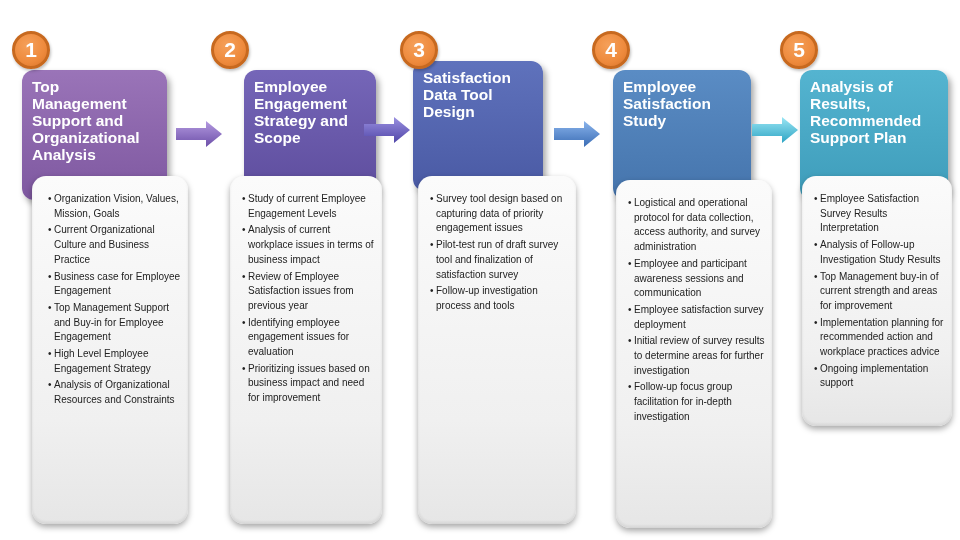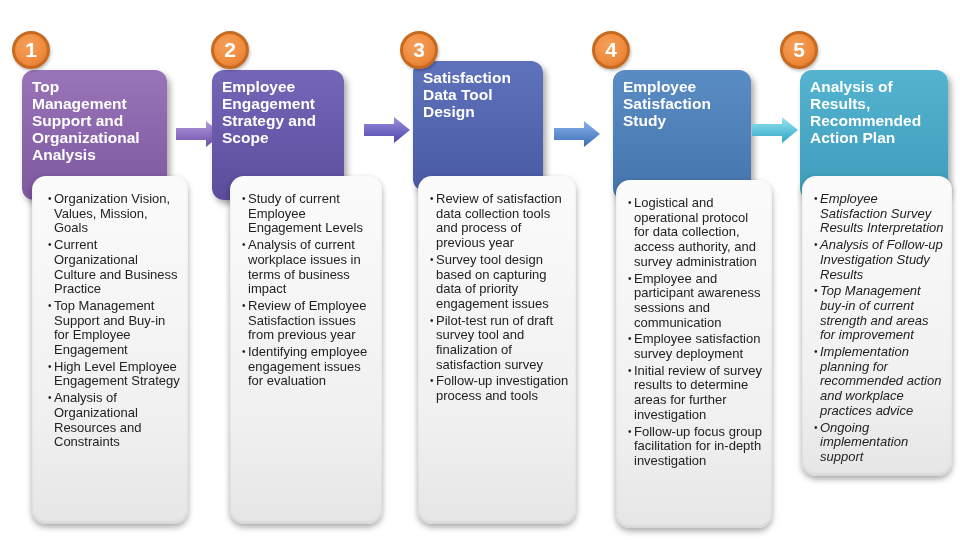--- a/index.html
+++ b/index.html
@@ -9,66 +9,68 @@
   .badge { position:absolute; width:38px; height:38px; border-radius:50%;
            background:radial-gradient(circle at 40% 35%, #f5a05a 0%, #ee8a3c 60%, #d9732a 100%);
            border:3px solid #c7691f; box-sizing:border-box; color:#fff; font-weight:bold;
            font-size:21px; line-height:32px; text-align:center;
            box-shadow: 1px 2px 3px rgba(0,0,0,0.25); }
   .head { position:absolute; border-radius:12px; color:#fff; font-weight:bold; font-size:15.5px;
           line-height:17px; padding:8px 10px 0 10px; box-sizing:border-box;
           box-shadow: 3px 4px 6px rgba(0,0,0,0.35); }
   .body { position:absolute; border-radius:14px; background:linear-gradient(180deg,#fbfbfb 0%, #f0f0f0 70%, #e6e6e6 100%);
           box-shadow: 0 3px 6px rgba(0,0,0,0.35), inset 0 -2px 3px rgba(0,0,0,0.08);
-          box-sizing:border-box; padding:16px 6px 22px 16px; color:#222; font-size:13px; line-height:14.7px; }
+          box-sizing:border-box; padding:16px 6px 22px 16px; color:#222; font-size:10px; line-height:14.7px; }
   .body ul { list-style:none; margin:0; padding:0; }
   .body li { position:relative; padding-left:6px; margin-bottom:2px; }
   .body li::before { content:"\2022"; position:absolute; left:0; top:0; font-size:10px; }
   .arrow { position:absolute; width:46px; height:26px; }
 </style>
 </head>
 <body>
 
 <div class="stage">
   <div class="head" style="left:22px;top:70px;width:145px;height:130px;background:linear-gradient(180deg,#9a74b8,#7e58a0);">
     <span>Top Management Support and Organizational Analysis</span>
   </div>
   <div class="badge" style="left:12px;top:31px;">1</div>
   <div class="body" style="left:32px;top:176px;width:156px;height:348px;">
     <ul>
       <li>Organization Vision, Values, Mission, Goals</li>
       <li>Current Organizational Culture and Business Practice</li>
+      <li>Business case for Employee Engagement</li>
       <li>Top Management Support and Buy-in for Employee Engagement</li>
       <li>High Level Employee Engagement Strategy</li>
       <li>Analysis of Organizational Resources and Constraints</li>
     </ul>
   </div>
 </div>
 
 <svg class="arrow" style="left:176px;top:121px;" viewBox="0 0 46 26">
   <defs>
       <linearGradient id="ga1" x1="0" y1="0" x2="0" y2="1">
         <stop offset="0" stop-color="#b49ae0"></stop>
         <stop offset="1" stop-color="#6c4fa8"></stop>
       </linearGradient>
     </defs>
   <polygon points="0,7 30,7 30,0 46,13 30,26 30,19 0,19" fill="url(#ga1)"></polygon>
 </svg>
 
 <div class="stage">
-  <div class="head" style="left:212px;top:70px;width:132px;height:130px;background:linear-gradient(180deg,#7566b8,#5d4c9c);">
+  <div class="head" style="left:244px;top:70px;width:132px;height:130px;background:linear-gradient(180deg,#7566b8,#5d4c9c);">
     <span>Employee Engagement Strategy and Scope</span>
   </div>
   <div class="badge" style="left:211px;top:31px;">2</div>
   <div class="body" style="left:230px;top:176px;width:152px;height:348px;padding-left:12px;">
     <ul>
       <li>Study of current Employee Engagement Levels</li>
       <li>Analysis of current workplace issues in terms of business impact</li>
       <li>Review of Employee Satisfaction issues from previous year</li>
       <li>Identifying employee engagement issues for evaluation</li>
+      <li>Prioritizing issues based on business impact and need for improvement</li>
     </ul>
   </div>
 </div>
 
 <svg class="arrow" style="left:364px;top:117px;" viewBox="0 0 46 26">
   <defs>
       <linearGradient id="ga2" x1="0" y1="0" x2="0" y2="1">
         <stop offset="0" stop-color="#9a90e0"></stop>
         <stop offset="1" stop-color="#5046a8"></stop>
       </linearGradient>
@@ -76,21 +78,20 @@
   <polygon points="0,7 30,7 30,0 46,13 30,26 30,19 0,19" fill="url(#ga2)"></polygon>
 </svg>
 
 <div class="stage">
   <div class="head" style="left:413px;top:61px;width:130px;height:130px;background:linear-gradient(180deg,#5f72bc,#4a5aa4);">
     <span>Satisfaction Data Tool Design</span>
   </div>
   <div class="badge" style="left:400px;top:31px;">3</div>
   <div class="body" style="left:418px;top:176px;width:158px;height:348px;padding-left:12px;">
     <ul>
-      <li>Review of satisfaction data collection tools and process of previous year</li>
       <li>Survey tool design based on capturing data of priority engagement issues</li>
       <li>Pilot-test run of draft survey tool and finalization of satisfaction survey</li>
       <li>Follow-up investigation process and tools</li>
     </ul>
   </div>
 </div>
 
 <svg class="arrow" style="left:554px;top:121px;" viewBox="0 0 46 26">
   <defs>
       <linearGradient id="ga3" x1="0" y1="0" x2="0" y2="1">
@@ -122,24 +123,24 @@
       <linearGradient id="ga4" x1="0" y1="0" x2="0" y2="1">
         <stop offset="0" stop-color="#9ae6f4"></stop>
         <stop offset="1" stop-color="#2ea4c4"></stop>
       </linearGradient>
     </defs>
   <polygon points="0,7 30,7 30,0 46,13 30,26 30,19 0,19" fill="url(#ga4)"></polygon>
 </svg>
 
 <div class="stage">
   <div class="head" style="left:800px;top:70px;width:148px;height:130px;background:linear-gradient(180deg,#54b4d0,#3e9cba);">
-    <span>Analysis of Results, Recommended Action Plan</span>
+    <span>Analysis of Results, Recommended Support Plan</span>
   </div>
   <div class="badge" style="left:780px;top:31px;">5</div>
-  <div class="body" style="left:802px;top:176px;width:150px;height:300px;padding-left:12px;font-style:italic;">
+  <div class="body" style="left:802px;top:176px;width:150px;height:250px;padding-left:12px;">
     <ul>
       <li>Employee Satisfaction Survey Results Interpretation</li>
       <li>Analysis of Follow-up Investigation Study Results</li>
       <li>Top Management buy-in of current strength and areas for improvement</li>
       <li>Implementation planning for recommended action and workplace practices advice</li>
       <li>Ongoing implementation support</li>
     </ul>
   </div>
 </div>
 

